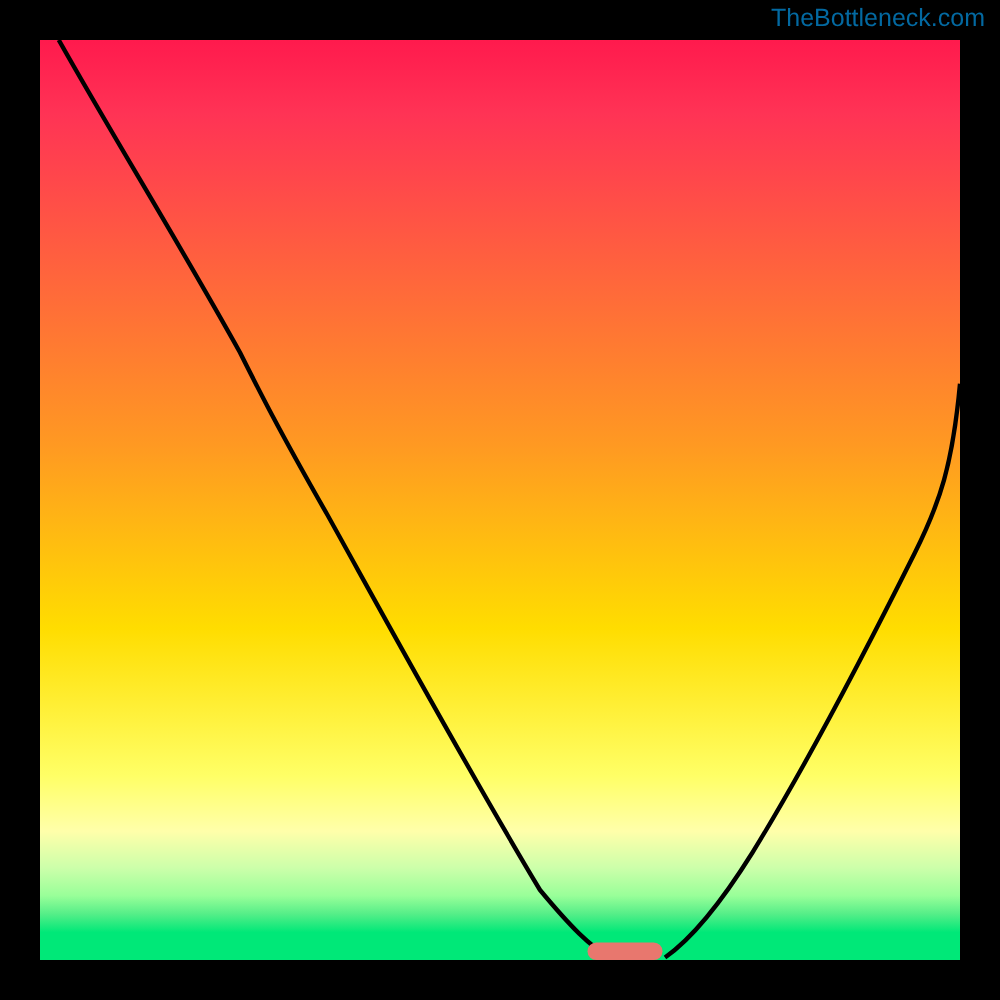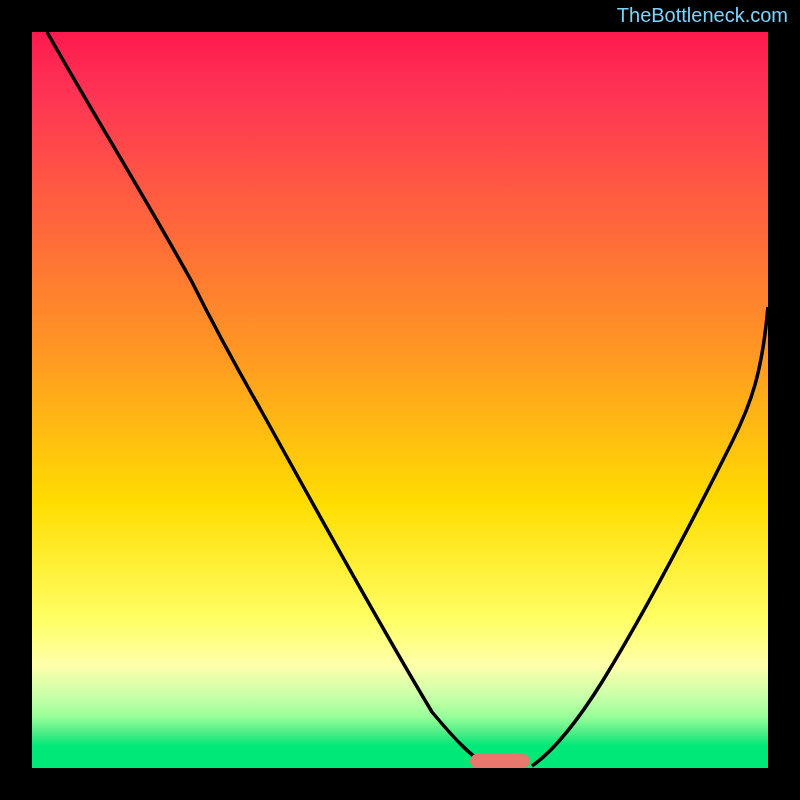--- a/index.html
+++ b/index.html
@@ -8,21 +8,21 @@
     height: 800px;
     background: #000;
     position: relative;
     font-family: Arial, sans-serif;
     overflow: hidden;
   }
   .watermark {
     position: absolute;
     top: 4px;
     right: 12px;
-    color: #7dd3fc;
+    color: #0369a1;
     font-size: 20px;
     z-index: 10;
     text-align: center;
   }
   .plot-area {
     position: absolute;
     left: 32px;
     top: 32px;
     width: 736px;
     height: 736px;

